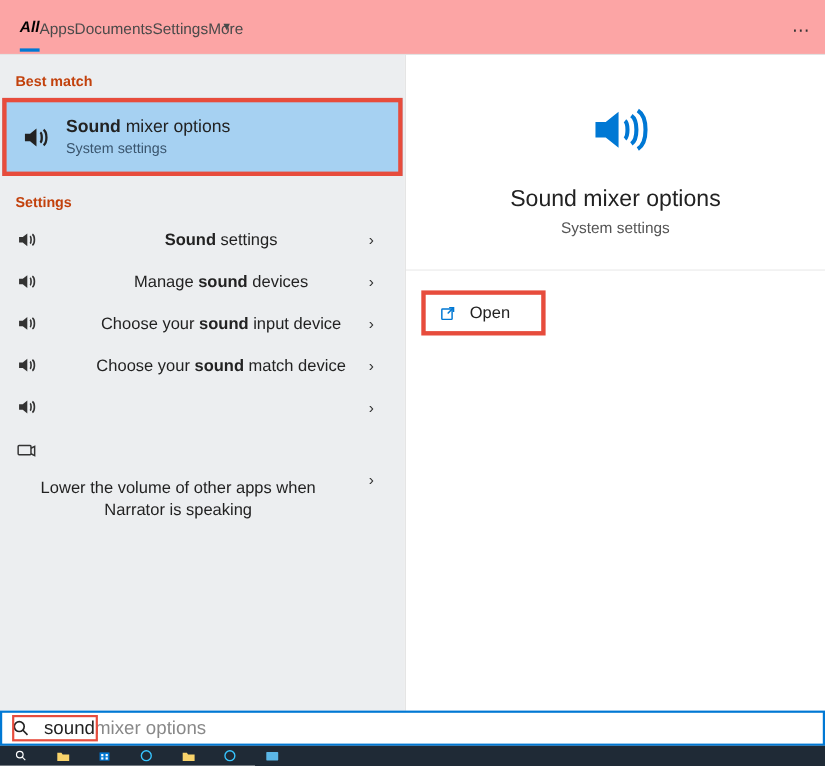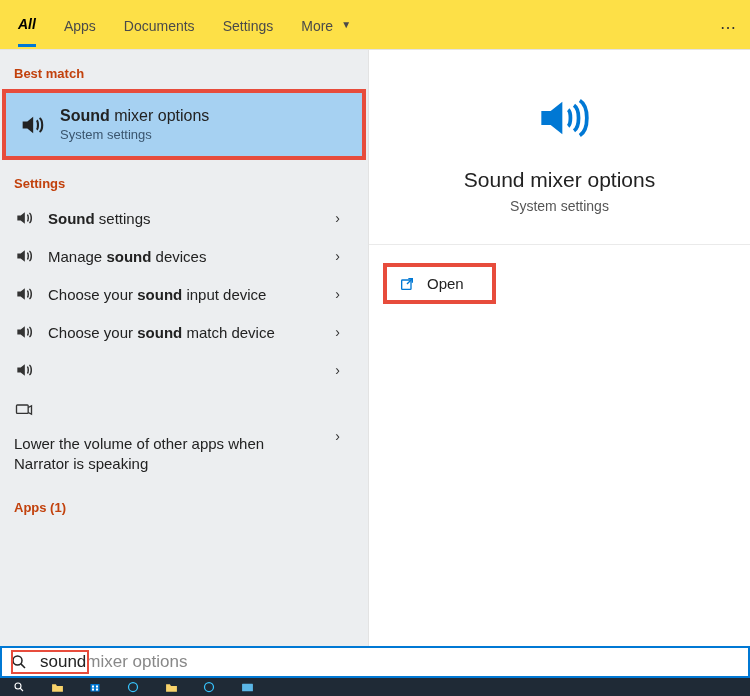--- a/index.html
+++ b/index.html
@@ -10,22 +10,21 @@
     height: 696px;
     overflow: hidden;
     position: relative;
   }
   
   .tabs {
     display: flex;
     align-items: center;
     height: 50px;
     padding: 0 18px;
-    gap: 28px;
-    background: #fde047;
+    background: #fca5a5;
     border-bottom: 1px solid #e3e3e3;
     position: relative;
   }
   .tabs .tab {
     font-size: 14px;
     color: #4a4a4a;
     padding: 14px 0 12px 0;
     cursor: pointer;
   }
   .tabs .tab.active {
@@ -87,21 +86,21 @@
   .best-match .sub { font-size: 13px; color:#3a556e; margin-top:2px; }
   
   .row {
     display: flex;
     align-items: center;
     padding: 9px 14px;
     gap: 14px;
     cursor: pointer;
     position: relative;
   }
-  .row .txt { font-size:15px; color:#222; flex:1; }
+  .row .txt { font-size:15px; color:#222; flex:1;text-align:center; }
   .row .txt b { font-weight:700; }
   .row .chev {
     font-size: 14px;
     color:#333;
     position: absolute;
     right: 28px;
   }
   
   .preview {
     text-align: center;
@@ -262,21 +261,20 @@
       <span class="gear" style="margin-top:2px;">
         <svg width="20" height="20" viewBox="0 0 24 24" fill="none" stroke="#333" stroke-width="1.6">
           <rect x="3" y="6" width="14" height="10" rx="1"></rect>
           <path d="M17 9l4-2v10l-4-2"></path>
         </svg>
       </span>
       <span class="txt" style="padding-right:44px; line-height:1.35;">Lower the volume of other apps when Narrator is speaking</span>
       <span class="chev" style="top:50%;transform:translateY(-50%);">›</span>
     </div>
 
-    <div class="section-hdr">Apps (1)</div>
   </div>
 
   <div class="right">
     <div class="preview">
       <div class="preview-icon">
         <svg width="70" height="56" viewBox="0 0 24 24" fill="none" stroke="#0078d4" stroke-width="1.6">
           <path d="M4 9v6h4l5 4V5L8 9H4z" fill="#0078d4" stroke="none"></path>
           <path d="M15.5 8.5c1.3 1 1.3 6 0 7"></path>
           <path d="M18 6.5c2.6 1.8 2.6 9.2 0 11"></path>
           <path d="M20.5 4.5c4 2.5 4 12.5 0 15"></path>

